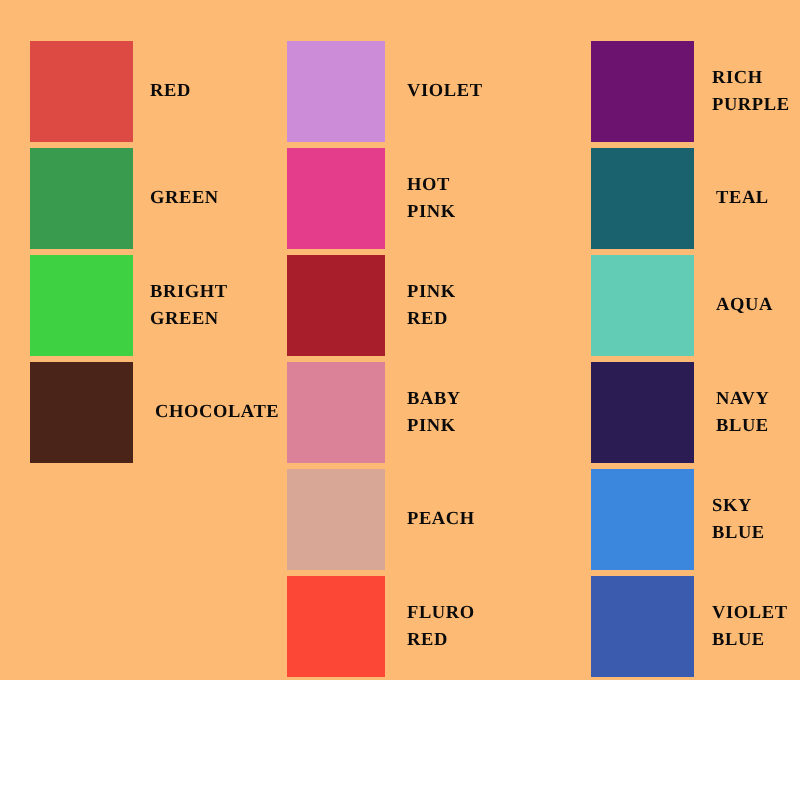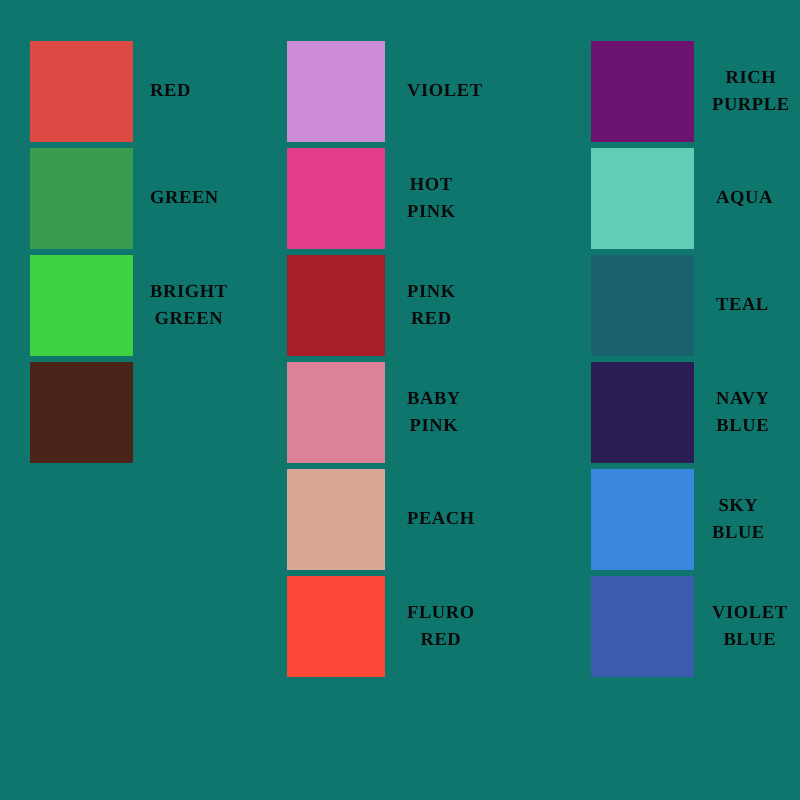--- a/index.html
+++ b/index.html
@@ -9,23 +9,22 @@
   body {
     width: 800px;
     height: 800px;
     background: #ffffff;
     font-family: "Liberation Serif", "DejaVu Serif", serif;
     overflow: hidden;
   }
   #palette-board {
     position: relative;
     width: 800px;
-    height: 800px;
-    background: #0f766e;
-    text-align: center;
+    height: 680px;
+    background: #fdba74;
   }
   .palette-column {
     position: absolute;
     top: 41px;
   }
   #palette-column-1 { left: 30px; }
   #palette-column-2 { left: 287px; }
   #palette-column-3 { left: 563px; padding-left: 28px; }
 
   .swatch-row {
@@ -76,20 +75,21 @@
       <span class="color-chip" style="background-color: rgb(57, 155, 78);"></span>
       <span class="swatch-label">GREEN</span>
     </div>
     <div class="swatch-row">
       <span class="color-chip" style="background-color: rgb(62, 210, 66);"></span>
       <span class="swatch-label">BRIGHT
 GREEN</span>
     </div>
     <div class="swatch-row last-row">
       <span class="color-chip" style="background-color: rgb(74, 36, 25);"></span>
+      <span class="swatch-label indent-wide">CHOCOLATE</span>
     </div>
   </div>
 
   <div class="palette-column col2" id="palette-column-2">
     <div class="swatch-row">
       <span class="color-chip" style="background-color: rgb(205, 140, 216);"></span>
       <span class="swatch-label">VIOLET</span>
     </div>
     <div class="swatch-row">
       <span class="color-chip" style="background-color: rgb(227, 61, 139);"></span>
@@ -117,26 +117,26 @@
     </div>
   </div>
 
   <div class="palette-column col3" id="palette-column-3">
     <div class="swatch-row">
       <span class="color-chip" style="background-color: rgb(107, 19, 110);"></span>
       <span class="swatch-label">RICH
 PURPLE</span>
     </div>
     <div class="swatch-row">
+      <span class="color-chip" style="background-color: rgb(25, 98, 110);"></span>
+      <span class="swatch-label indent-wide">TEAL</span>
+    </div>
+    <div class="swatch-row">
       <span class="color-chip" style="background-color: rgb(99, 204, 180);"></span>
       <span class="swatch-label indent-wide">AQUA</span>
-    </div>
-    <div class="swatch-row">
-      <span class="color-chip" style="background-color: rgb(25, 98, 110);"></span>
-      <span class="swatch-label indent-wide">TEAL</span>
     </div>
     <div class="swatch-row">
       <span class="color-chip" style="background-color: rgb(44, 28, 84);"></span>
       <span class="swatch-label indent-wide">NAVY
 BLUE</span>
     </div>
     <div class="swatch-row">
       <span class="color-chip" style="background-color: rgb(59, 135, 222);"></span>
       <span class="swatch-label">SKY
 BLUE</span>

